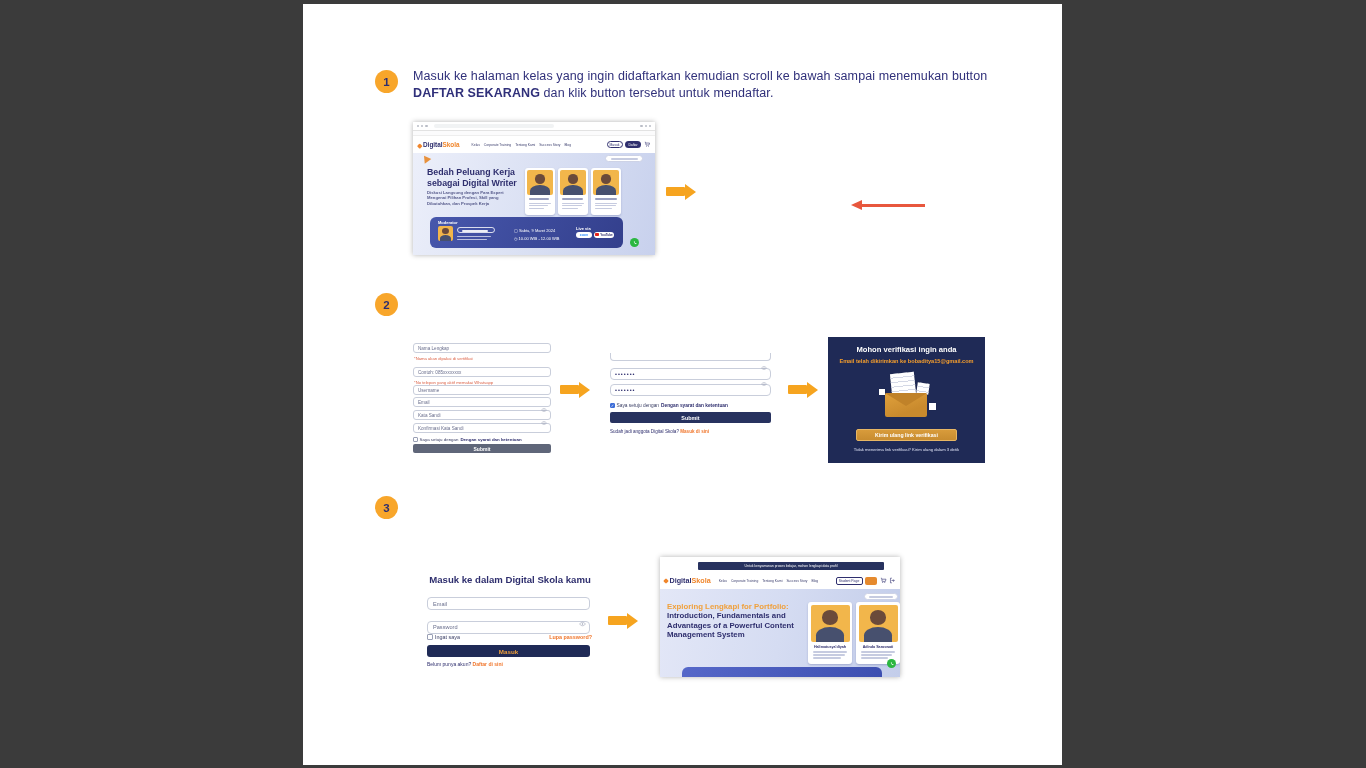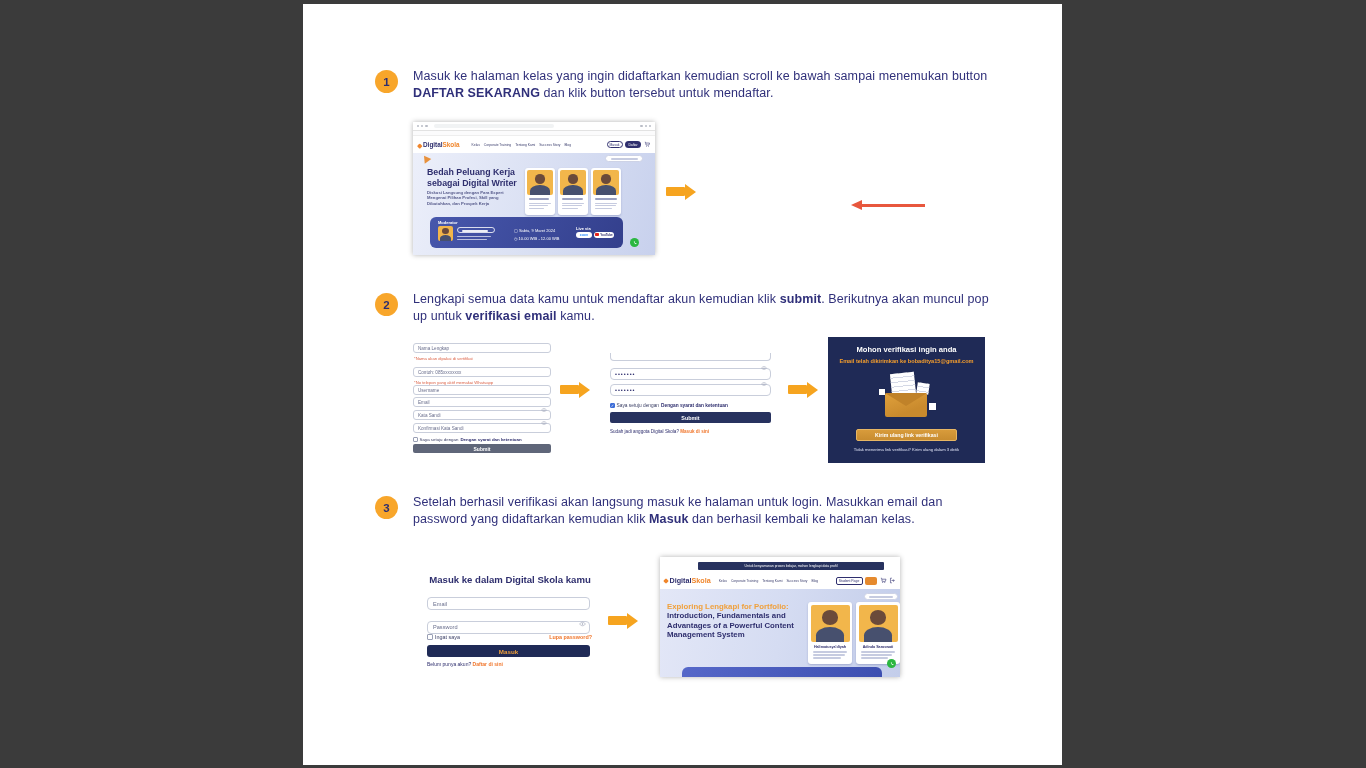--- a/index.html
+++ b/index.html
@@ -185,21 +185,20 @@
 
   <div class="r oarrow" style="left:363px;top:183px"></div>
 
 
   <div class="r redhead" style="left:548px;top:195.5px"></div>
   <div class="r redline" style="left:558px;top:200px;width:64px"></div>
 
   <div class="r stepnum" style="left:72px;top:289px">
       <span>2</span>
     </div>
-  <div class="r steptext" style="left:110px;top:287px"><span>Lengkapi semua data kamu untuk mendaftar akun kemudian klik </span><b>submit</b><span>. Berikutnya akan muncul pop up untuk </span><b>verifikasi email</b><span> kamu.</span></div>
 
   <div class="r" style="left:110px;top:338px;width:138px;height:113px">
     <div class="r" style="left:0;top:1px;width:138px">
         <input class="inp" style="height: 10px;" placeholder="Nama Lengkap">
       </div>
     <div class="r helper" style="left:1px;top:13.5px">*Nama akan dipakai di sertifikat</div>
     <div class="r" style="left:0;top:25px;width:138px">
         <input class="inp" style="height: 10px;" placeholder="Contoh: 085xxxxxxxx">
       </div>
     <div class="r helper" style="left:1px;top:37.5px">*No telepon yang aktif memakai Whatsapp</div>
@@ -271,21 +270,20 @@
       <div class="envbody" style="left:8px;top:22px;width:42px;height:24px"></div>
       <div class="envfold" style="left:8px;top:22px"></div>
     </div>
     <div class="r pop-btn" style="left:28px;top:92px;width:101px;height:12px">Kirim ulang link verifikasi</div>
     <div class="r pop-note" style="left:0;top:110px;width:157px">Tidak menerima link verifikasi? Kirim ulang dalam 3 detik</div>
   </div>
 
   <div class="r stepnum" style="left:72px;top:492px">
       <span>3</span>
     </div>
-  <div class="r steptext" style="left:110px;top:490px"><span>Setelah berhasil verifikasi akan langsung masuk ke halaman untuk login. Masukkan email dan password yang didaftarkan kemudian klik </span><b>Masuk</b><span> dan berhasil kembali ke halaman kelas.</span></div>
 
   <div class="r" style="left:122px;top:566px;width:170px;height:102px">
     <div class="r login-title" style="left:0;top:4px;width:170px">Masuk ke dalam Digital Skola kamu</div>
     <input class="lg-inp" style="left: 2px; top: 27px; width: 163px; height: 13px;" placeholder="Email">
     <div class="r" style="left:2px;top:45px;width:163px"><input class="lg-inp" style="left: 0px; top: 0px; width: 163px; height: 13px; position: relative;" placeholder="Password"><svg class="eye" viewBox="0 0 24 24" style="width:7px;height:7px">
           <path d="M2 12s3.5-6 10-6 10 6 10 6-3.5 6-10 6-10-6-10-6z" fill="none" stroke="#9aa0b5" stroke-width="2"></path>
           <circle cx="12" cy="12" r="2.5" fill="#9aa0b5"></circle>
         </svg></div>
     <div class="r remember" style="left:2px;top:64px">
         <span class="cbx" style="width:5.5px;height:5.5px"></span>

